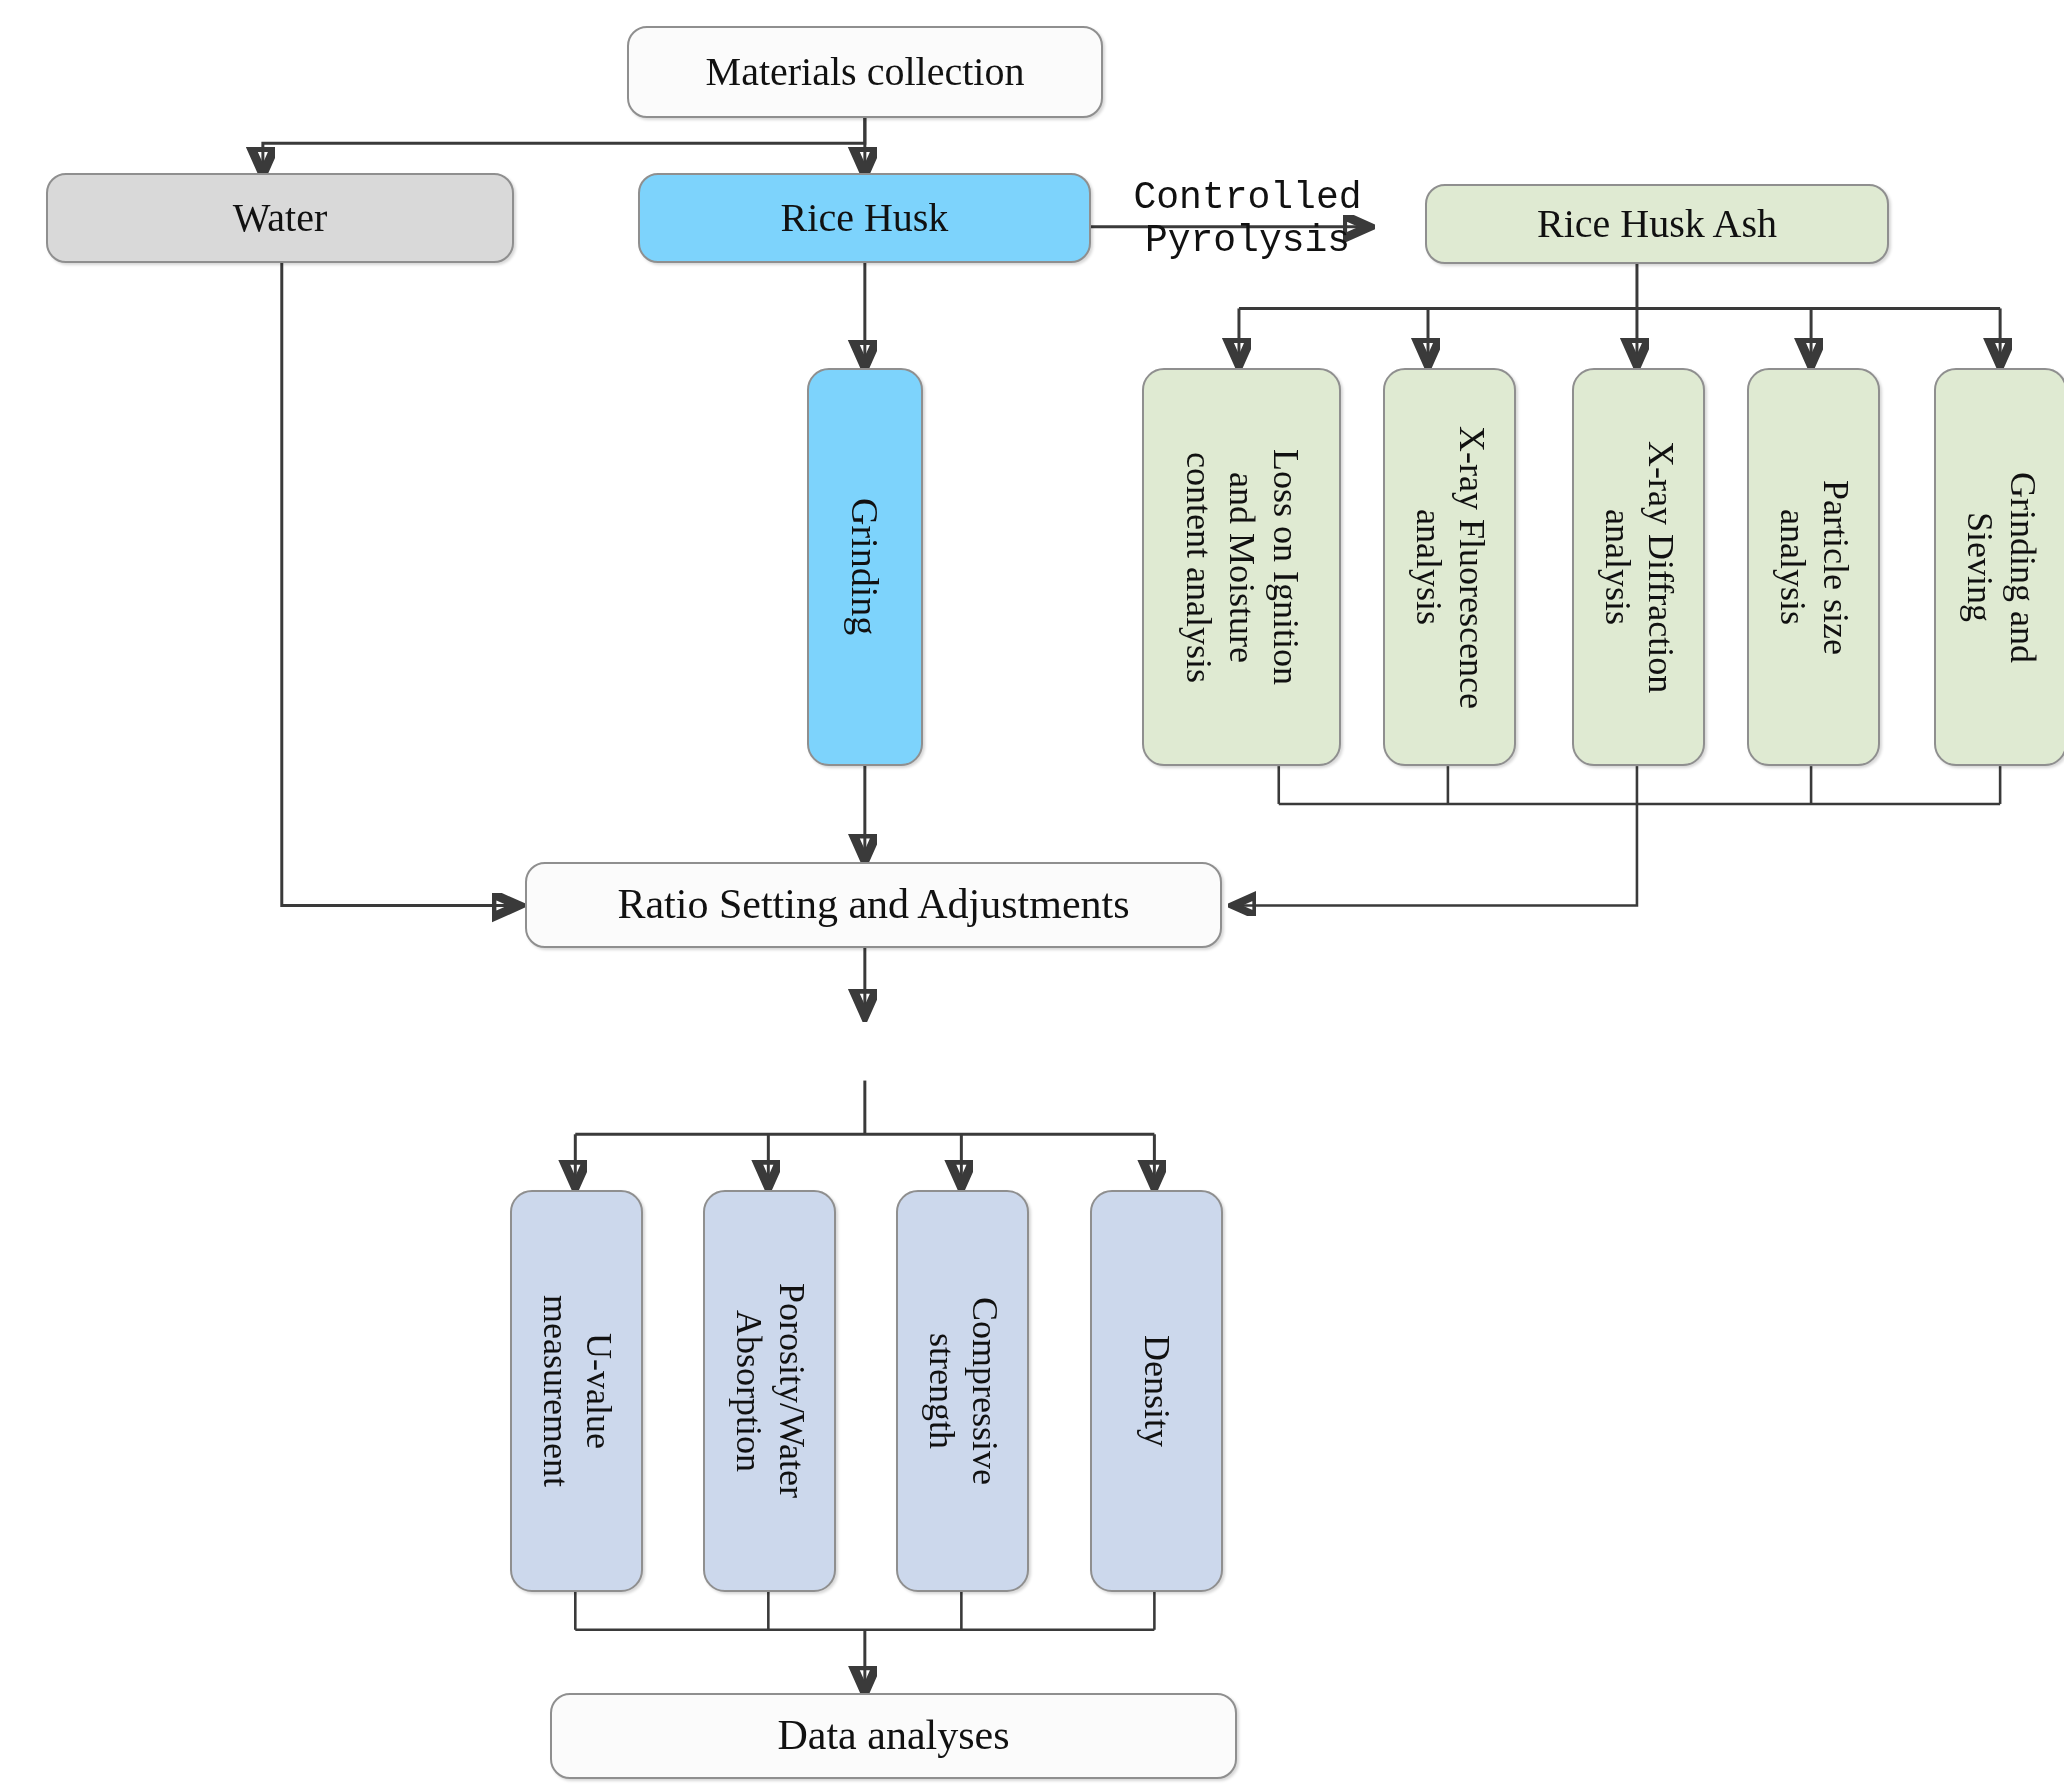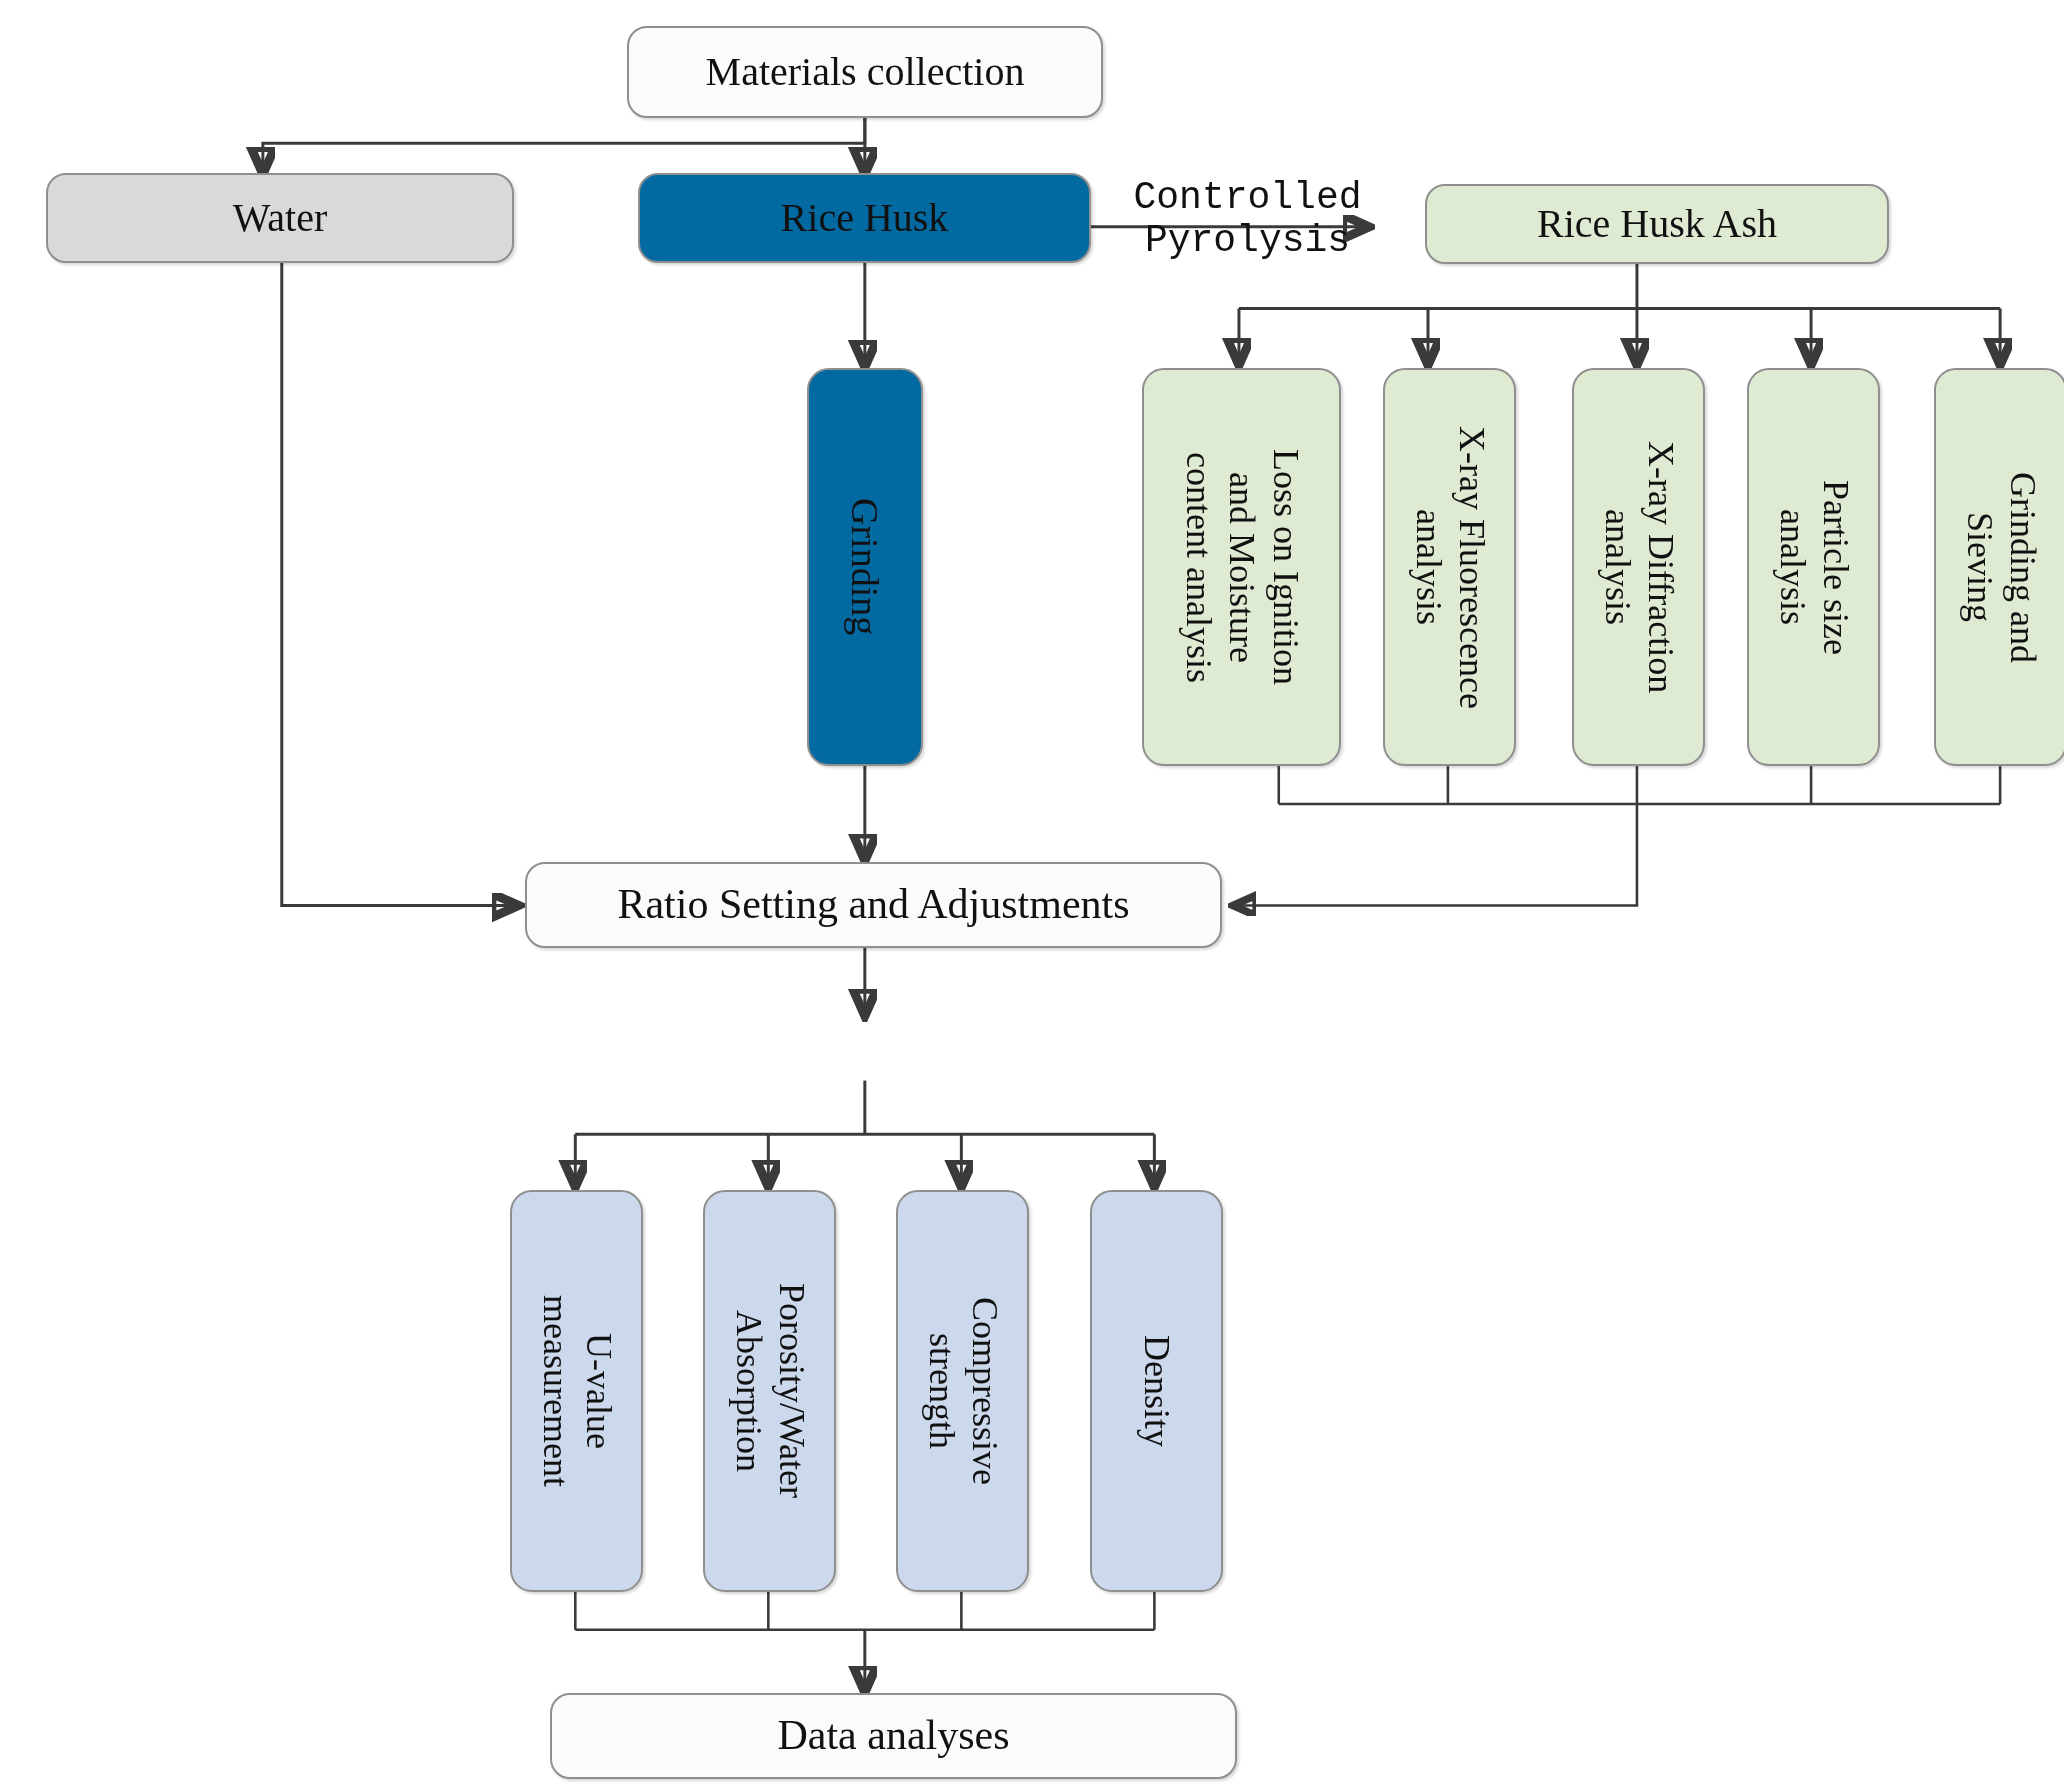--- a/index.html
+++ b/index.html
@@ -25,21 +25,21 @@
     display: flex;
     align-items: center;
     justify-content: center;
     text-align: center;
     color: #111111;
     line-height: 1.18;
     box-shadow: 2px 2px 3px rgba(0,0,0,0.16);
   }
   .node.plain   { background: #fbfbfb; }
   .node.grey    { background: #d9d9d9; }
-  .node.yellow  { background: #0369a1; }
+  .node.yellow  { background: #7dd3fc; }
   .node.green   { background: #dfead2; }
   .node.blue    { background: #ccd8ec; }
 
   .node .txt {
     display: block;
     white-space: pre-line;
   }
   .vert {
     border-radius: 22px;
   }

